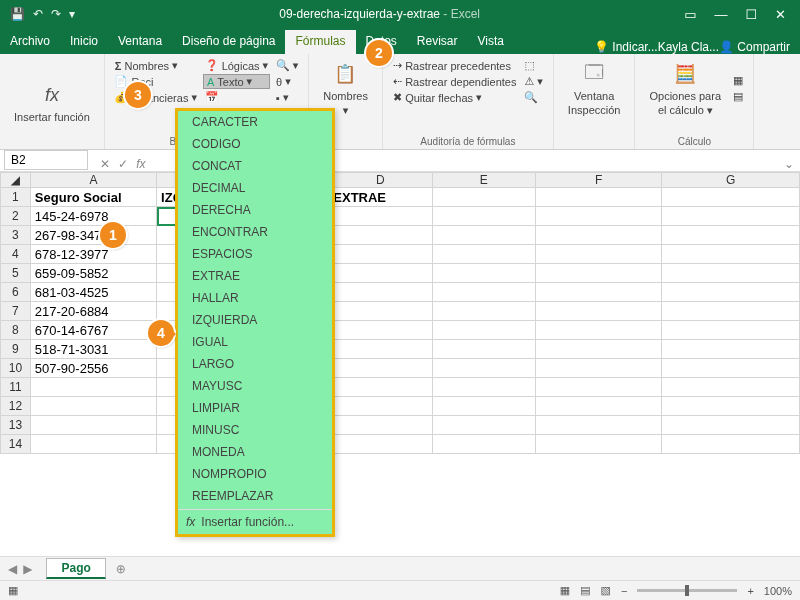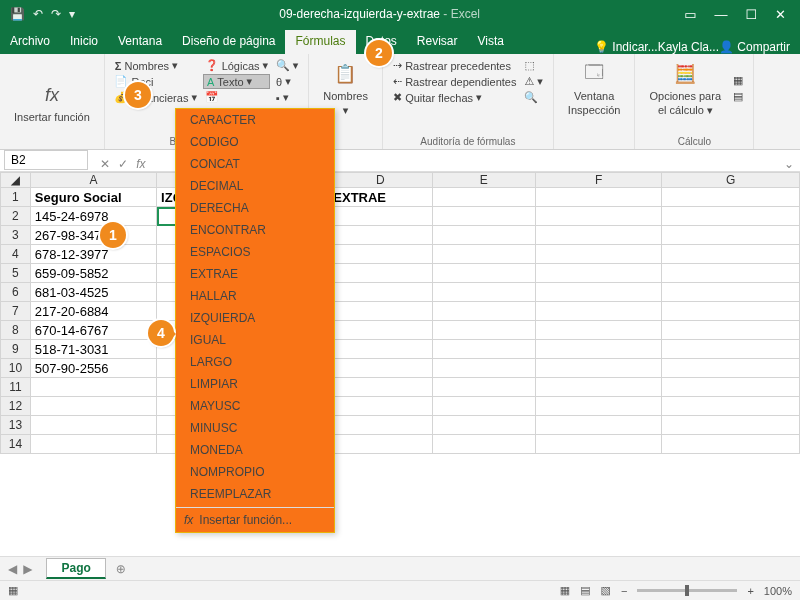--- a/index.html
+++ b/index.html
@@ -29,21 +29,21 @@
 .namebox .fbar { flex:1; border-left:1px solid #ddd; padding:0 6px; }
 .sheet { position:relative; }
 table.grid { border-collapse:collapse; font-size:13px; width:100%; }
 table.grid th, table.grid td { border:1px solid #d4d4d4; }
 table.grid th { background:#eee; font-weight:normal; color:#333; font-size:12px;}
 table.grid th.rowh { width:26px; }
 table.grid td { padding:1px 4px; height:19px; white-space:nowrap;}
 table.grid th.colA { width:110px;} th.colB{width:60px;} th.colC{width:90px;} th.colD{width:90px;} th.colE{width:90px;} th.colF{width:110px;} th.colG{width:120px;}
 .hdr-row1 td { font-weight:bold; }
 .sel { outline:2px solid #1f9356; outline-offset:-2px; background:#fff;}
-.dropdown { position:absolute; left:175px; top:108px; width:160px; background:#f97316; border:1px solid #eab308; box-shadow:2px 2px 6px rgba(0,0,0,.2); z-index:50; font-size:12px;}
+.dropdown { position:absolute; left:175px; top:108px; width:160px; background:#86efac; border:3px solid #eab308; box-shadow:2px 2px 6px rgba(0,0,0,.2); z-index:50; font-size:12px;}
 .dropdown .scroll { height:398px; overflow-y:auto; }
 .dropdown .item { padding:4px 14px; cursor:pointer; color:#444;}
 .dropdown .foot { border-top:1px solid #ddd; padding:5px 8px; display:flex; align-items:center; gap:6px; color:#444;}
 .tabbar { position:absolute; bottom:20px; left:0; right:0; height:24px; background:#f3f3f3; border-top:1px solid #ddd; display:flex; align-items:center; font-size:12px;}
 .tabbar .nav { display:flex; gap:6px; padding:0 8px; color:#888;}
 .tabbar .stab { border:1px solid #bbb; padding:2px 14px; background:#fff; margin-left:6px; color:#0f7441; font-weight:bold; border-bottom:2px solid #0f7441;}
 .statusbar { position:absolute; bottom:0; left:0; right:0; height:20px; background:#f3f3f3; border-top:1px solid #ddd; display:flex; align-items:center; font-size:11px; color:#555; padding:0 8px;}
 .statusbar .right { margin-left:auto; display:flex; align-items:center; gap:10px;}
 .zoomslider { width:100px; height:3px; background:#bbb; position:relative; }
 .zoomslider::after { content:""; position:absolute; left:48px; top:-4px; width:4px; height:11px; background:#666;}
@@ -355,22 +355,22 @@
     <div class="item">CONCAT</div>
     <div class="item">DECIMAL</div>
     <div class="item">DERECHA</div>
     <div class="item">ENCONTRAR</div>
     <div class="item">ESPACIOS</div>
     <div class="item">EXTRAE</div>
     <div class="item">HALLAR</div>
     <div class="item">IZQUIERDA</div>
     <div class="item">IGUAL</div>
     <div class="item">LARGO</div>
+    <div class="item">MAYUSC</div>
     <div class="item">LIMPIAR</div>
-    <div class="item">MAYUSC</div>
     <div class="item">MINUSC</div>
     <div class="item">MONEDA</div>
     <div class="item">NOMPROPIO</div>
     <div class="item">REEMPLAZAR</div>
     <div class="item">REPETIR</div>
   </div>
   <div class="foot">
     <i>fx</i>
     <span>Insertar función...</span>
   </div>

